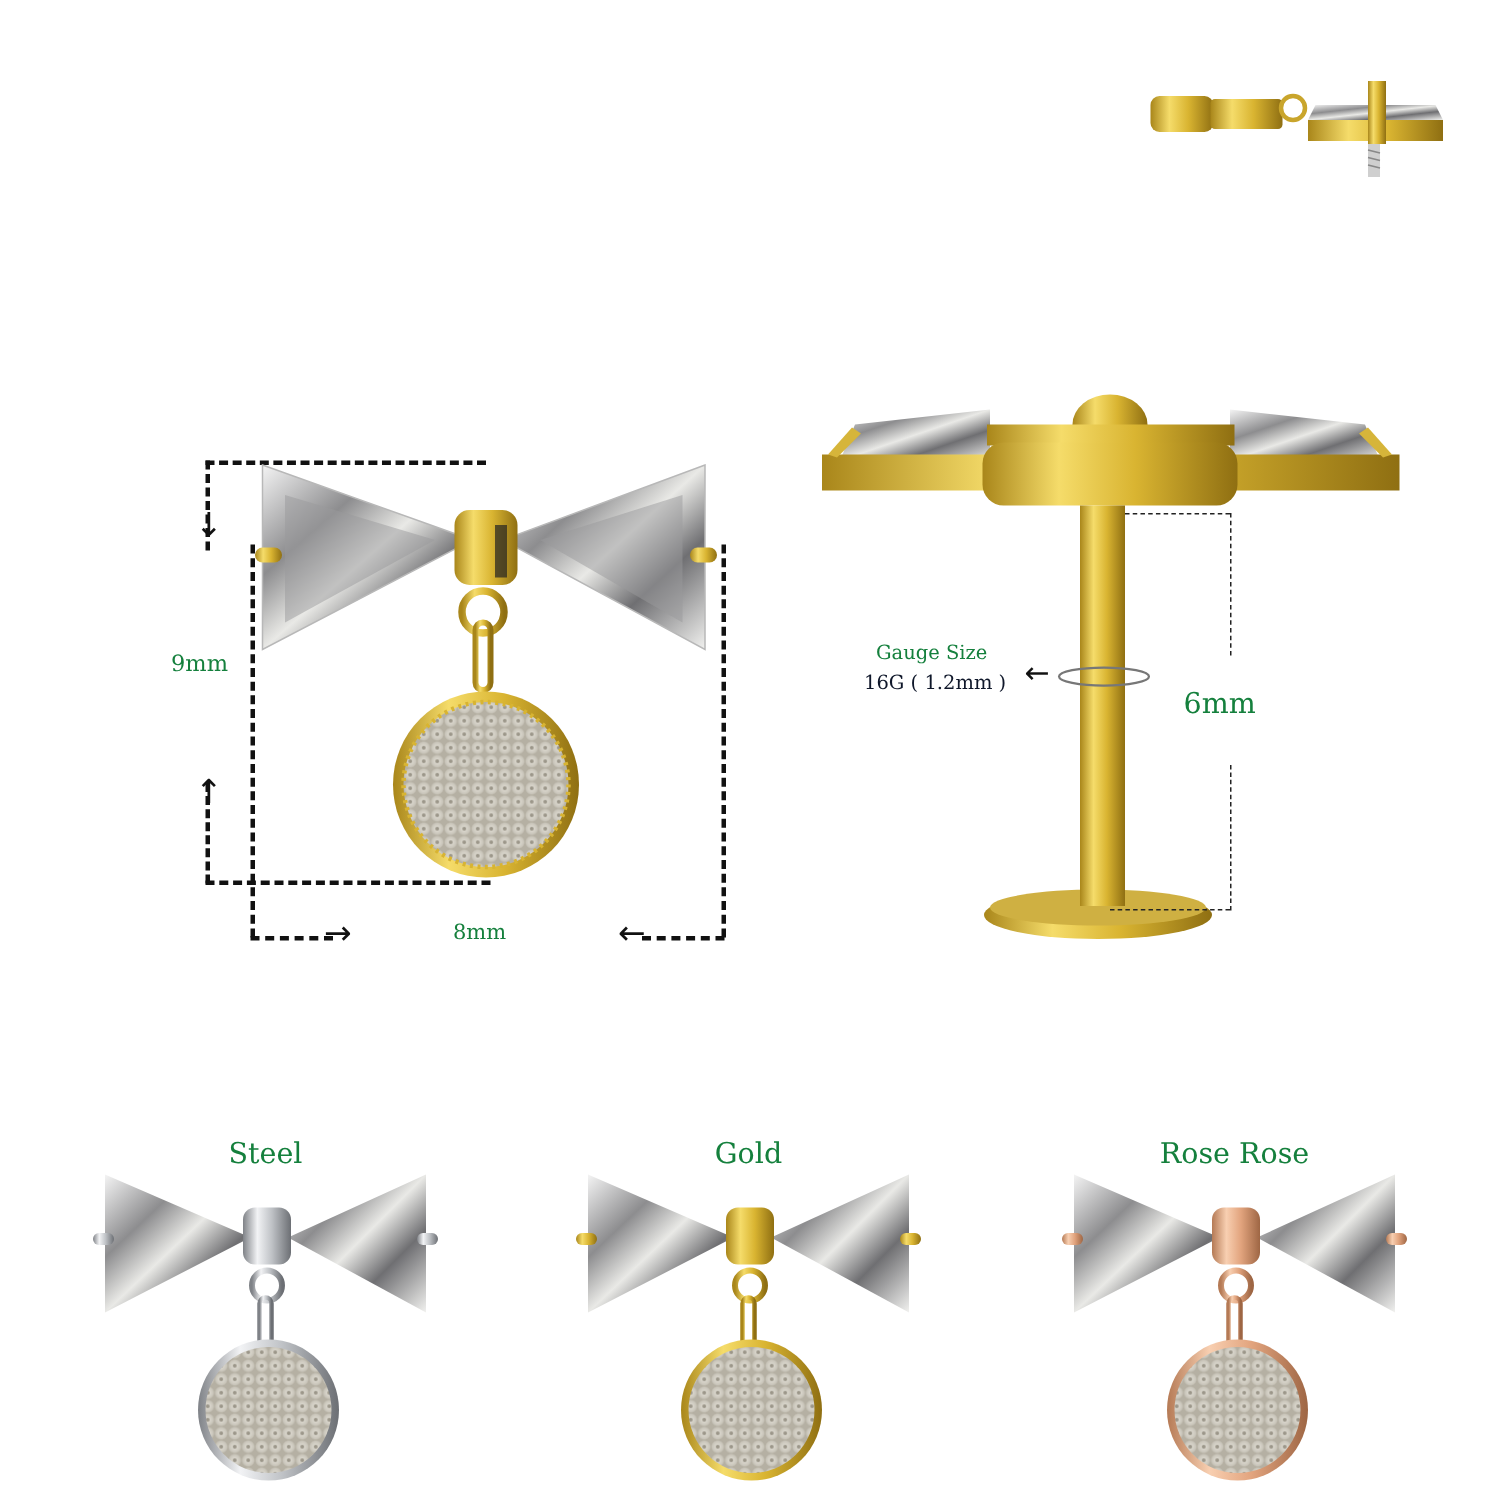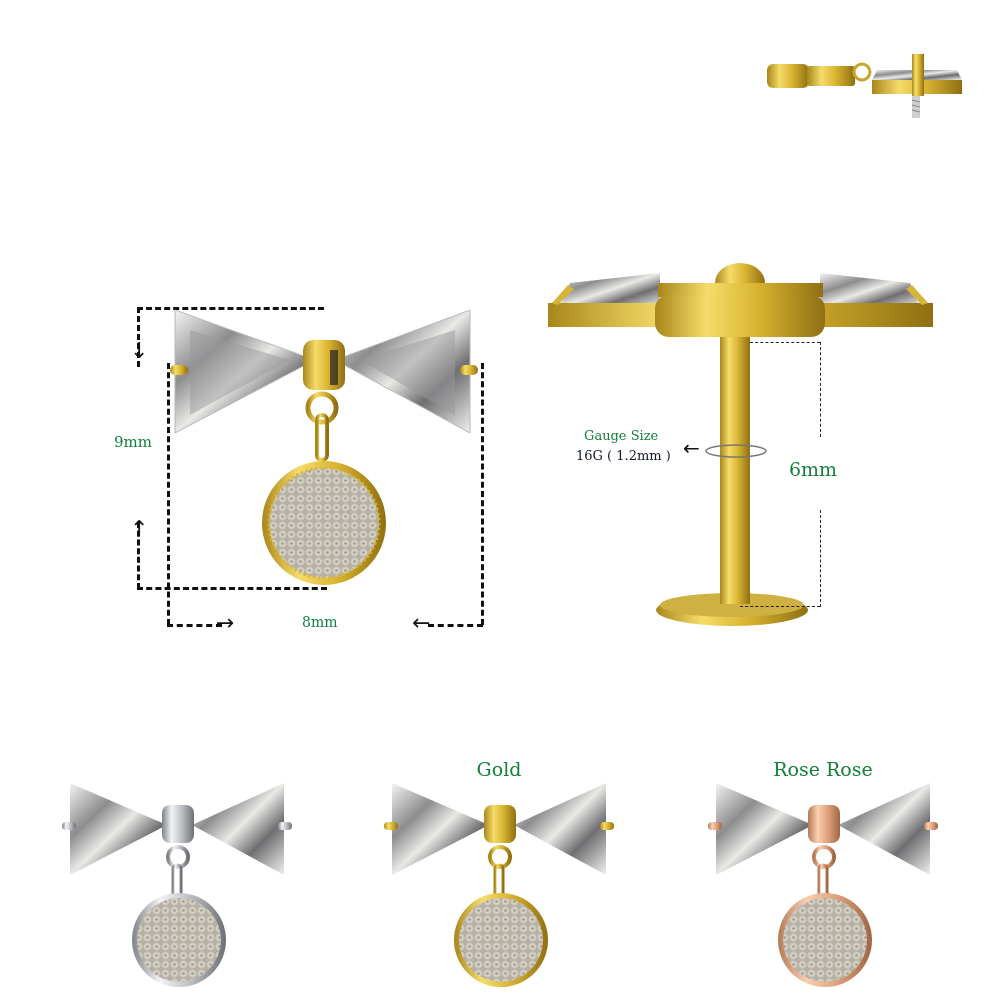--- a/index.html
+++ b/index.html
@@ -139,20 +139,21 @@
   <div class="thin-dash-v" style="left:280px; top:87px; height:95px;"></div>
   <div class="thin-dash-v" style="left:280px; top:255px; height:97px;"></div>
   <div class="thin-dash-h" style="left:200px; top:351px; width:80px;"></div>
   <div class="arrow" style="left:143px; top:183px; font-size:20px;">←</div>
 </div>
 <div class="abs label-red" style="left:584px; top:428px; font-size:13px;">Gauge Size</div>
 <div class="abs" style="left:576px; top:448px; font-size:13px; color:#0f172a; font-family:'DejaVu Serif', serif;">16G ( 1.2mm )</div>
 <div class="abs label-red" style="left:789px; top:458px; font-size:19px;">6mm</div>
 
 <div class="abs" style="left:62px; top:755px; width:230px; height:235px;">
+  <div class="abs label-red" style="left:0; width:230px; top:3px; text-align:center; font-size:19px;">Steel</div>
   <svg class="abs" style="left:0; top:25px;" width="230" height="210" viewBox="0 0 230 210">
     <polygon points="8,3 105,45 8,95" fill="url(#gem)"></polygon>
     <polygon points="222,3 130,45 222,95" fill="url(#gem)"></polygon>
     <rect x="0" y="42" width="14" height="8" rx="4" fill="url(#steelg)"></rect>
     <rect x="216" y="42" width="14" height="8" rx="4" fill="url(#steelg)"></rect>
     <rect x="100" y="25" width="32" height="38" rx="8" fill="url(#steelg)"></rect>
     <circle cx="116" cy="77" r="10" fill="none" stroke="url(#steelg)" stroke-width="4"></circle>
     <rect x="111" y="85" width="8" height="35" rx="4" fill="none" stroke="url(#steelg)" stroke-width="3"></rect>
     <circle cx="117" cy="160" r="47" fill="url(#steelg)"></circle>
     <circle cx="117" cy="160" r="42" fill="url(#dots)"></circle>

